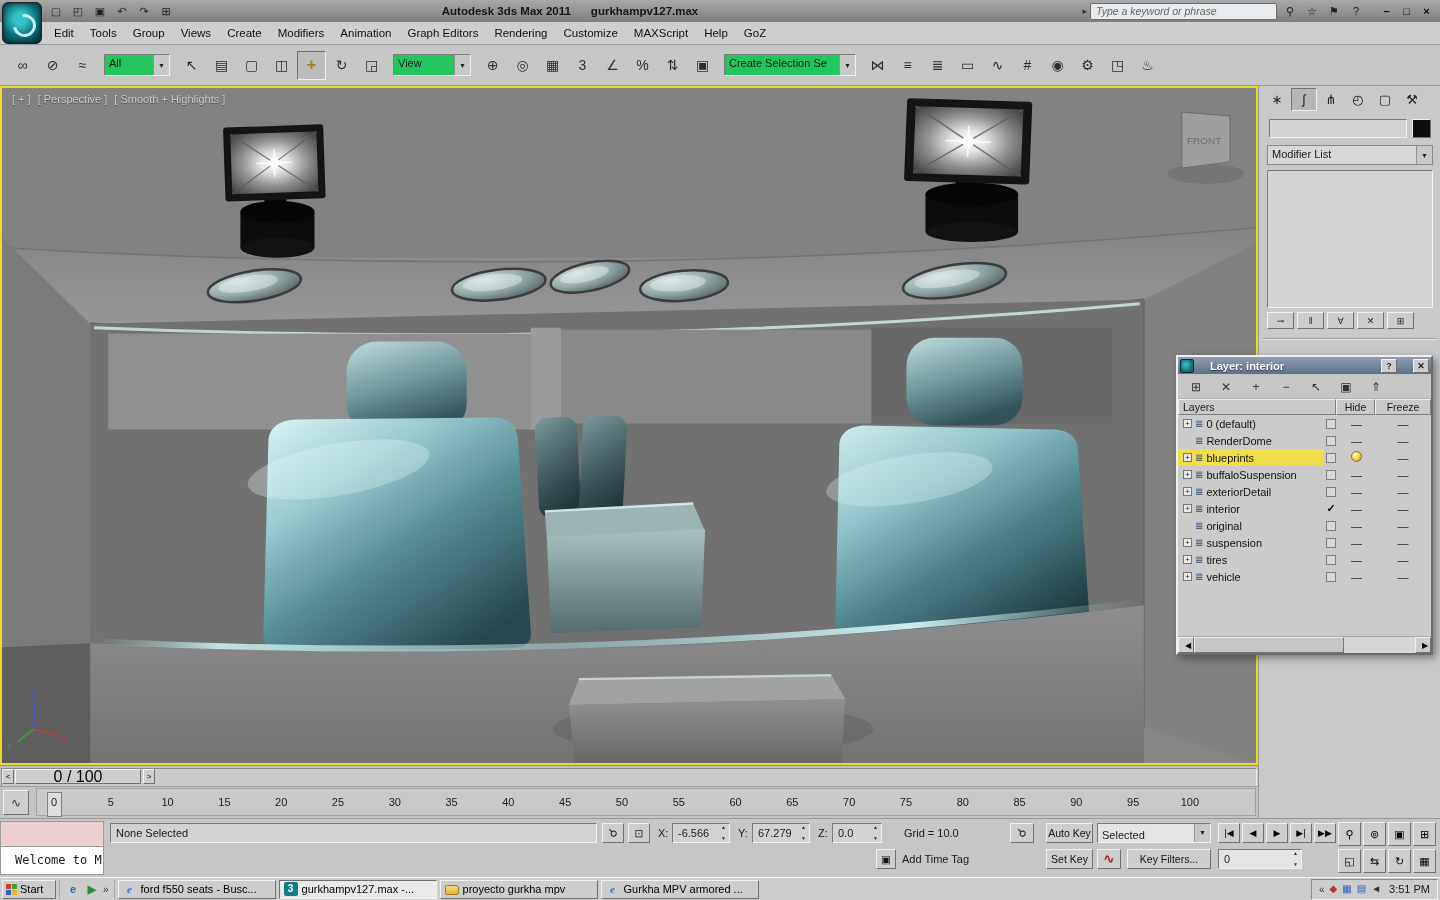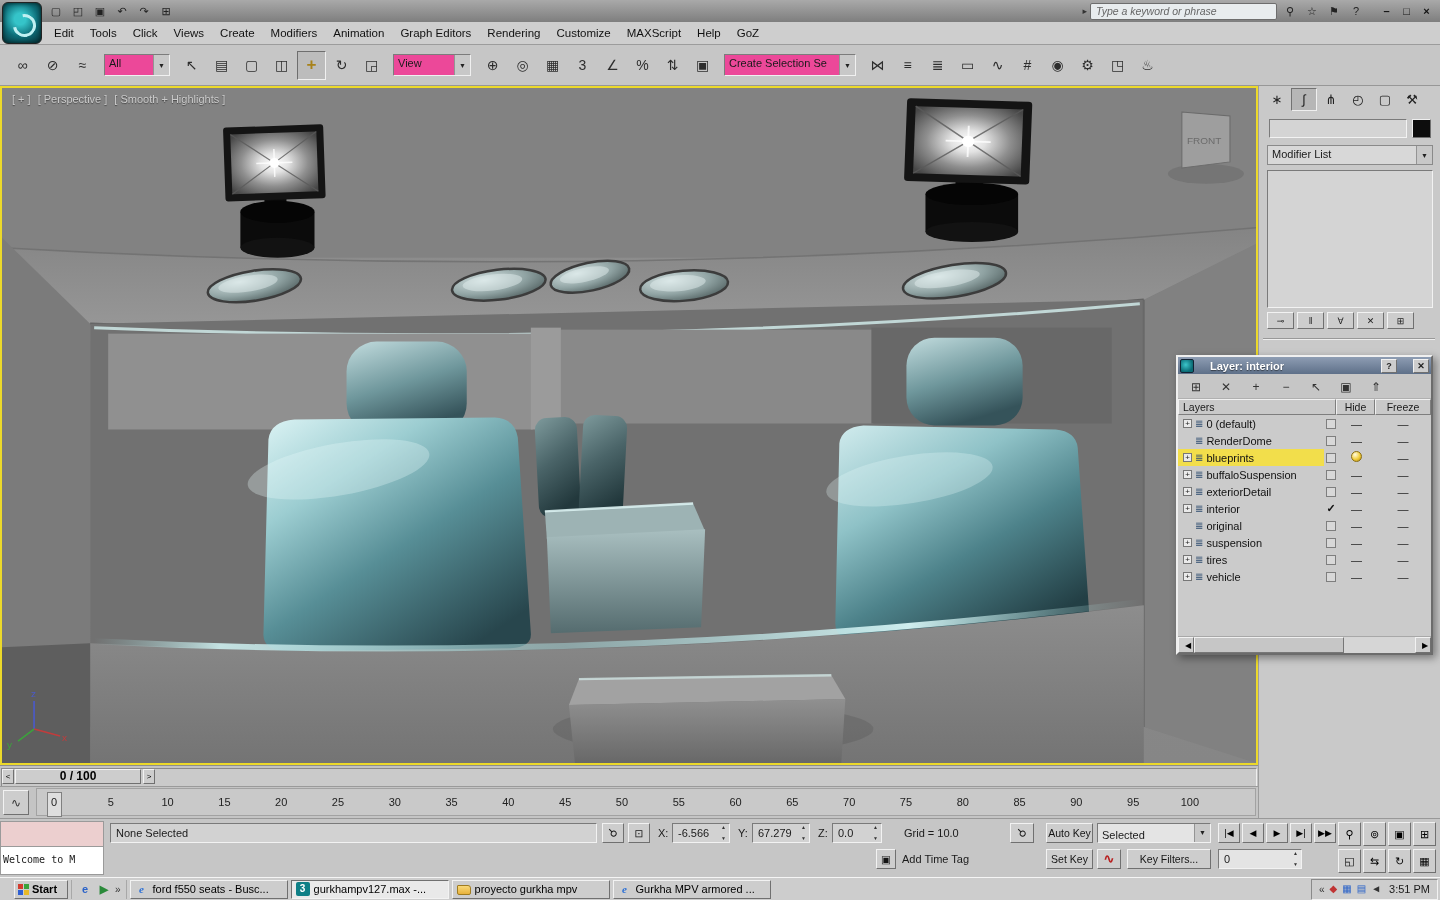--- a/index.html
+++ b/index.html
@@ -33,21 +33,21 @@
   .menu-item{padding:0 8px;font-size:11.5px;color:#111;line-height:22px;}
 
   
   .toolbar{position:absolute;left:0;top:45px;width:1440px;height:41px;background:#c6c6c6;
     border-bottom:1px solid #979797;display:flex;align-items:center;padding-left:8px;box-sizing:border-box;gap:2px;}
   .tgroup{display:inline-flex;align-items:center;gap:1px;}
   .tbtn{width:29px;height:29px;background:transparent;border:1px solid transparent;padding:0;}
   .tbtn .g{font-size:14px;color:#2d2d2d;}
   .tbtn.active{background:#bcbcbc;border:1px solid;border-color:#6e6e6e #f0f0f0 #f0f0f0 #6e6e6e;}
   .tbtn.active .g{color:#a8821a;font-weight:bold;font-size:17px;}
-  .combo{display:inline-flex;height:20px;align-items:stretch;margin:0 5px;border:1px solid;border-color:#7c7c7c #f0f0f0 #f0f0f0 #7c7c7c;background:#ec4899;}
+  .combo{display:inline-flex;height:20px;align-items:stretch;margin:0 5px;border:1px solid;border-color:#7c7c7c #f0f0f0 #f0f0f0 #7c7c7c;background:#22c55e;}
   .combo-val{flex:1;padding:2px 4px 0;font-size:11px;white-space:nowrap;overflow:hidden;}
   .combo-arrow{width:15px;background:#c8c8c8;border-left:1px solid #949494;display:flex;align-items:center;justify-content:center;font-size:7px;color:#222;}
   .w64{width:64px}.w76{width:76px}.w130{width:130px}
 
   
   .viewport{position:absolute;left:0;top:86px;width:1258px;height:679px;box-sizing:border-box;
     border:2px solid #ecd92a;background:#8c8c8c;}
   .viewport svg{position:absolute;left:0;top:0;width:100%;height:100%;}
   .vp-label{position:absolute;left:10px;top:5px;display:flex;gap:7px;color:#cbcbcb;font-size:11px;text-shadow:0 1px 1px rgba(0,0,0,.45);}
   .vp-stats{position:absolute;left:12px;top:31px;color:#d8a032;font-size:11px;line-height:16px;}
@@ -101,50 +101,50 @@
   .lr-freeze{flex:1;text-align:center;color:#222;}
   .ld-scroll{height:16px;flex:0 0 16px;display:flex;background:#c2c2c2;border-top:1px solid #a8a8a8;}
   .sb-btn{width:16px;font-size:8px;line-height:14px;text-align:center;}
   .sb-track{flex:1;background:#d6d6d6;position:relative;}
   .sb-thumb{position:absolute;left:0;top:0;width:150px;height:100%;background:#c6c6c6;border:1px solid;border-color:#f0f0f0 #777 #777 #f0f0f0;box-sizing:border-box;}
 
   
   .timeslider{position:absolute;left:0;top:765px;width:1258px;height:21px;background:#c2c2c2;border-top:1px solid #8f8f8f;box-sizing:border-box;}
   .ts-track{position:absolute;left:1px;right:1px;top:2px;height:17px;background:#cacaca;border:1px solid;border-color:#8a8a8a #eee #eee #8a8a8a;}
   .ts-arrow{position:absolute;top:3px;width:12px;height:15px;font-size:8px;line-height:13px;text-align:center;padding:0;}
-  .ts-handle{position:absolute;left:15px;top:3px;width:126px;height:15px;font-size:12px;line-height:13px;text-align:center;padding:0;font-weight:bold;}
+  .ts-handle{position:absolute;left:15px;top:3px;width:126px;height:15px;font-size:16px;line-height:13px;text-align:center;padding:0;}
   .trackbar{position:absolute;left:0;top:786px;width:1258px;height:32px;background:#c4c4c4;border-top:1px solid #9a9a9a;box-sizing:border-box;}
   .tb-curve-btn{position:absolute;left:3px;top:3px;width:26px;height:25px;font-size:12px;color:#333;padding:0;}
   .tb-ruler{position:absolute;left:36px;right:2px;top:1px;bottom:2px;background:#c9c9c9;border:1px solid #a2a2a2;}
   .tb-marker{position:absolute;left:10px;top:3px;width:13px;height:23px;background:#dedede;border:1px solid #808080;}
   .tb-ticks{position:absolute;left:4px;right:52px;top:7px;display:flex;justify-content:space-between;}
   .tb-ticks span{width:26px;text-align:center;font-size:11px;color:#222;}
 
   
   .statusbar{position:absolute;left:0;top:818px;width:1440px;height:59px;background:#c6c6c6;border-top:1px solid #989898;box-sizing:border-box;}
   .listener{position:absolute;left:0;top:2px;width:104px;height:54px;}
   .listener .pink{height:26px;background:#eccfcf;border:1px solid #9a9a9a;box-sizing:border-box;}
   .listener .white{height:28px;background:#fff;border:1px solid #9a9a9a;border-top:none;box-sizing:border-box;
-    font-family:"DejaVu Sans Mono",monospace;font-size:10px;line-height:26px;padding-left:2px;overflow:hidden;white-space:nowrap;}
+    font-family:"DejaVu Sans Mono",monospace;font-size:12px;line-height:26px;padding-left:14px;overflow:hidden;white-space:nowrap;}
   .sfield{position:absolute;height:20px;background:#d2d2d2;border:1px solid;border-color:#7a7a7a #f2f2f2 #f2f2f2 #7a7a7a;
     font-size:11px;line-height:18px;padding:0 5px;box-sizing:border-box;white-space:nowrap;overflow:hidden;}
   .sbtn{position:absolute;height:20px;font-size:10.5px;text-align:center;color:#141414;padding:0;line-height:18px;}
   .slabel{position:absolute;font-size:11px;color:#1a1a1a;}
   .spin{position:absolute;right:1px;top:1px;width:9px;height:16px;display:flex;flex-direction:column;justify-content:space-between;}
   .spin i{font-style:normal;font-size:5px;line-height:5px;text-align:center;color:#333;}
   .curve-red{color:#b82020;font-size:13px;font-weight:bold;}
   .hbar{display:flex;gap:2px;position:absolute;}
   .hbar .pbtn{width:22px;height:20px;font-size:9px;padding:0;line-height:18px;}
   .hbar .nbtn{width:23px;height:24px;font-size:11px;padding:0;}
   .keyico{display:inline-block;transform:rotate(135deg);font-size:11px;}
 
   
   .taskbar{position:absolute;left:0;top:877px;width:1440px;height:23px;background:#cdcdcd;border-top:1px solid #f5f5f5;
     display:flex;align-items:center;gap:3px;padding:0 2px;box-sizing:border-box;}
-  .start{width:54px;height:19px;display:flex;align-items:center;gap:3px;font-weight:bold;font-size:11px;padding:0 3px;margin-left:12px;}
+  .start{width:54px;height:19px;display:flex;align-items:center;gap:3px;font-weight:normal;font-size:11px;padding:0 3px;}
   .flag{position:relative;width:11px;height:11px;flex:0 0 11px;}
   .flag i{position:absolute;width:5px;height:5px;}
   .flag i:nth-child(1){left:0;top:0;background:#d33c2e;}
   .flag i:nth-child(2){right:0;top:0;background:#3ba33b;}
   .flag i:nth-child(3){left:0;bottom:0;background:#2e5fd3;}
   .flag i:nth-child(4){right:0;bottom:0;background:#e8b927;}
   .qlaunch{display:flex;align-items:center;gap:3px;padding:0 5px;height:19px;border-left:1px solid #a8a8a8;border-right:1px solid #a8a8a8;}
   .ql-ico{width:16px;height:16px;font-size:11px;font-weight:bold;text-align:center;line-height:16px;}
   .chev{font-size:10px;color:#333;}
   .task-btn{width:158px;height:19px;display:flex;align-items:center;gap:4px;padding:0 4px;font-size:11px;overflow:hidden;white-space:nowrap;}
@@ -171,20 +171,24 @@
     </div>
   <span class="tb-icons">
 
   <button class="tbi"><span>▢</span></button>
       <button class="tbi"><span>◰</span></button>
       <button class="tbi"><span>▣</span></button>
       <button class="tbi"><span>↶</span></button>
       <button class="tbi"><span>↷</span></button>
       <button class="tbi"><span>⊞</span></button>
     </span>
+  <div class="tb-title">
+    <span>Autodesk 3ds Max  2011</span>
+    <span>gurkhampv127.max</span>
+  </div>
   <div class="tb-right">
     <span class="ic-arrow">▸</span>
     <input class="search" placeholder="Type a keyword or phrase" style="">
     <span style="display:flex;gap:2px;">
 
     <button class="tbi"><span>⚲</span></button>
         <button class="tbi"><span>☆</span></button>
         <button class="tbi"><span>⚑</span></button>
         <button class="tbi"><span>?</span></button>
       </span>
@@ -194,21 +198,21 @@
         <button class="winctl"><span>□</span></button>
         <button class="winctl"><span>×</span></button>
       </span>
   </div>
 </div>
 
 <div class="menubar">
 
 <span class="menu-item">Edit</span>
     <span class="menu-item">Tools</span>
-    <span class="menu-item">Click</span>
+    <span class="menu-item">Group</span>
     <span class="menu-item">Views</span>
     <span class="menu-item">Create</span>
     <span class="menu-item">Modifiers</span>
     <span class="menu-item">Animation</span>
     <span class="menu-item">Graph Editors</span>
     <span class="menu-item">Rendering</span>
     <span class="menu-item">Customize</span>
     <span class="menu-item">MAXScript</span>
     <span class="menu-item">Help</span>
     <span class="menu-item">GoZ</span>

